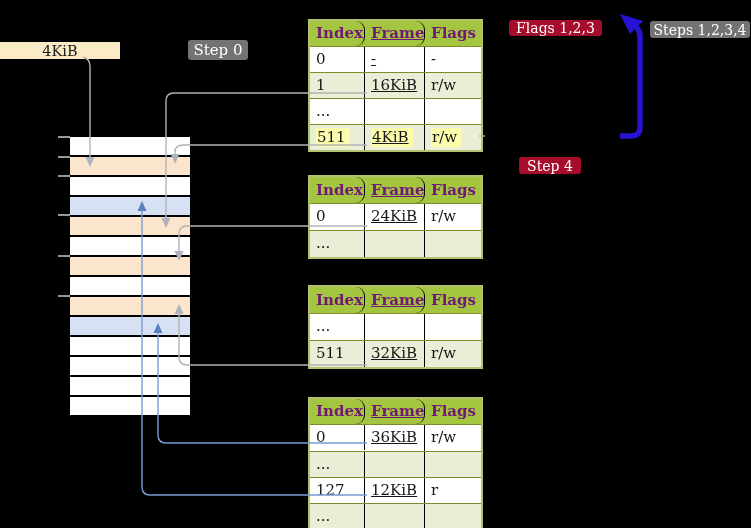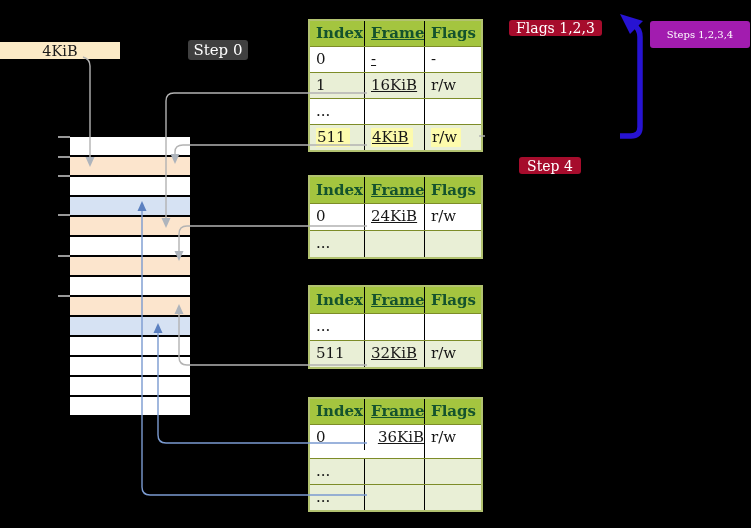--- a/index.html
+++ b/index.html
@@ -19,21 +19,21 @@
   .tick{position:absolute;width:12px;height:2px;}
   
   .ptable{position:absolute;border:2px solid #b2c270;}
   .prow{display:flex;}
   .prow + .prow{border-top:1px solid #7d8c28;}
   .pcell{box-sizing:border-box;padding-left:6px;overflow:hidden;white-space:nowrap;
          font-size:15px;color:#161616;display:block;}
   .pcell.c0{width:55px;border-right:1px solid #000;}
   .pcell.c1{width:60px;border-right:1px solid #000;text-decoration:underline;}
   .pcell.c2{width:55px;}
-  .prow.head .pcell{color:#14532d;font-weight:bold;border-right-color:#000;}
+  .prow.head .pcell{color:#701a75;font-weight:bold;border-right-color:#000;border-radius:9px;}
   .hl{padding:0 4px 1px 1px;}
   svg{position:absolute;left:0;top:0;pointer-events:none;}
 </style>
 </head>
 <body>
 
 <div id="stage">
   <div id="frame-label" class="abs" style="background: rgb(251, 234, 198);">4KiB</div>
   <div id="memory-stack" class="abs" style="left: 70px; top: 137px; width: 120px; height: 278px;">
       <div class="mrow" style="background: rgb(255, 255, 255);"></div>
@@ -53,23 +53,23 @@
     </div>
   <div id="ticks">
       <div class="tick abs" style="left: 58px; top: 136px; background: rgb(153, 153, 153);"></div>
       <div class="tick abs" style="left: 58px; top: 156px; background: rgb(153, 153, 153);"></div>
       <div class="tick abs" style="left: 58px; top: 175px; background: rgb(153, 153, 153);"></div>
       <div class="tick abs" style="left: 58px; top: 214px; background: rgb(153, 153, 153);"></div>
       <div class="tick abs" style="left: 58px; top: 255px; background: rgb(153, 153, 153);"></div>
       <div class="tick abs" style="left: 58px; top: 295px; background: rgb(153, 153, 153);"></div>
     </div>
   <div id="badges">
-      <div class="badge" style="left: 188px; top: 40px; width: 60px; height: 20px; background: #404040; font-size: 15px;">Step 0</div>
+      <div class="badge" style="left: 188px; top: 40px; width: 60px; height: 20px; background: #737373; font-size: 15px;">Step 0</div>
       <div class="badge" style="left: 509px; top: 20px; width: 93px; height: 16px; background: rgb(166, 12, 44); font-size: 14px;">Flags 1,2,3</div>
-      <div class="badge" style="left: 650px; top: 21px; width: 100px; height: 27px; background: #a21caf; font-size: 10px;">Steps 1,2,3,4</div>
+      <div class="badge" style="left: 650px; top: 21px; width: 100px; height: 17px; background: #737373; font-size: 14px;">Steps 1,2,3,4</div>
       <div class="badge" style="left: 519px; top: 157px; width: 62px; height: 17px; background: rgb(166, 12, 44); font-size: 14px;">Step 4</div>
     </div>
   <div id="tables">
       <div class="ptable" style="left: 308px; top: 19px; width: 171px;">
         <div class="prow head" style="background: rgb(164, 197, 63);">
           <span class="pcell c0" style="line-height: 25px; height: 25px;">Index</span>
           <span class="pcell c1" style="line-height: 25px; height: 25px;">Frame</span>
           <span class="pcell c2" style="line-height: 25px; height: 25px;">Flags</span>
         </div>
         <div class="prow" style="background: rgb(255, 255, 255);">
@@ -128,27 +128,32 @@
         </div>
       </div>
       <div class="ptable" style="left: 308px; top: 397px; width: 171px;">
         <div class="prow head" style="background: rgb(164, 197, 63);">
           <span class="pcell c0" style="line-height: 25px; height: 25px;">Index</span>
           <span class="pcell c1" style="line-height: 25px; height: 25px;">Frame</span>
           <span class="pcell c2" style="line-height: 25px; height: 25px;">Flags</span>
         </div>
         <div class="prow" style="background: rgb(255, 255, 255);">
           <span class="pcell c0" style="line-height: 24px; height: 25px;">0</span>
-          <span class="pcell c1" style="line-height: 24px; height: 33px; text-align: right;">36KiB</span>
+          <span class="pcell c1" style="line-height: 24px; height: 26px;">36KiB</span>
           <span class="pcell c2" style="line-height: 24px; height: 25px;">r/w</span>
         </div>
         <div class="prow" style="background: rgb(233, 239, 214);">
           <span class="pcell c0" style="line-height: 24px; height: 25px;">...</span>
           <span class="pcell c1" style="line-height: 24px; height: 25px;"></span>
           <span class="pcell c2" style="line-height: 24px; height: 25px;"></span>
+        </div>
+        <div class="prow" style="background: rgb(255, 255, 255);">
+          <span class="pcell c0" style="line-height: 24px; height: 25px;">127</span>
+          <span class="pcell c1" style="line-height: 24px; height: 25px;">12KiB</span>
+          <span class="pcell c2" style="line-height: 24px; height: 25px;">r</span>
         </div>
         <div class="prow" style="background: rgb(233, 239, 214);">
           <span class="pcell c0" style="line-height: 24px; height: 25px;">...</span>
           <span class="pcell c1" style="line-height: 24px; height: 25px;"></span>
           <span class="pcell c2" style="line-height: 24px; height: 25px;"></span>
         </div>
       </div>
     </div>
   <svg id="arrow-layer" width="751" height="528" viewBox="0 0 751 528">
       <path d="M83,57 Q90,59 90,66 L90,157" fill="none" stroke="#b3b3b3" stroke-width="1.4"></path>

